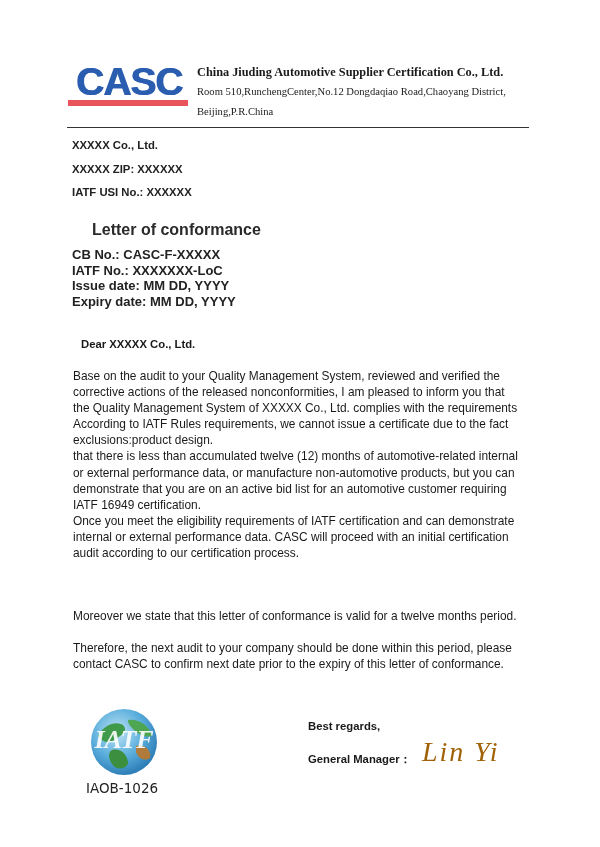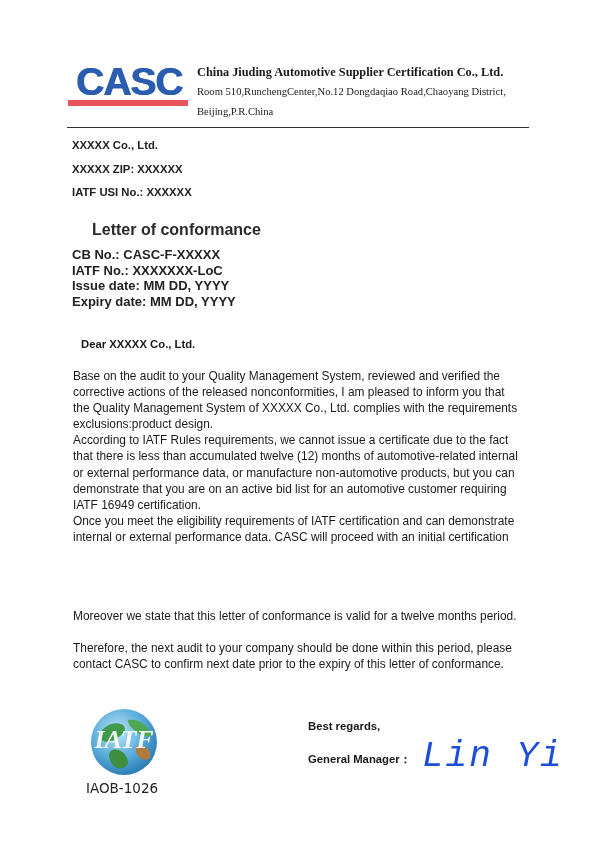--- a/index.html
+++ b/index.html
@@ -47,22 +47,22 @@
     .p4 { top: 592px; }
     .p5 { top: 624px; }
     .line { white-space: nowrap; }
 
     
     .seal { position: absolute; left: 84px; top: 690px; width: 78px; height: 70px; }
     .seal-code { position: absolute; left: 86px; top: 764px; font-size: 13.5px; color: #222; font-family: "DejaVu Sans", sans-serif; white-space: nowrap; }
     .regards { position: absolute; left: 308px; top: 704px; font-size: 11.3px; font-weight: bold; white-space: nowrap; }
     .gm-label { position: absolute; left: 308px; top: 736px; font-size: 11.3px; font-weight: bold; white-space: nowrap; }
     .signature {
-      position: absolute; left: 422px; top: 720px; font-family: Liberation Mono, monospace;
-      font-style: italic; font-size: 36px; color: #1d4ed8; white-space: nowrap; letter-spacing: 2px;
+      position: absolute; left: 422px; top: 720px; font-family: Liberation Serif, serif;
+      font-style: italic; font-size: 28px; color: #a16207; white-space: nowrap; letter-spacing: 2px;
     }
   </style>
 </head>
 <body>
 
 <div class="page">
 
   <div class="logo">
     <div class="logo-text">CASC</div>
     <div class="logo-bar"></div>
@@ -81,30 +81,31 @@
   <div class="meta m2">IATF  No.:  XXXXXXX-LoC</div>
   <div class="meta m3">Issue date: MM DD, YYYY</div>
   <div class="meta m4">Expiry date: MM DD, YYYY</div>
 
   <div class="salutation">Dear XXXXX Co., Ltd.</div>
 
   <div class="para p1">
     <div class="line">Base on the audit to your Quality Management System, reviewed and verified the</div>
     <div class="line">corrective actions of the released nonconformities, I am pleased to inform you that</div>
     <div class="line">the Quality Management System of XXXXX Co., Ltd. complies with the requirements</div>
+    <div class="line">According to IATF Rules requirements, we cannot issue a certificate due to the fact</div>
+
     <div class="line">exclusions:product design.</div>
-
-    <div class="line">According to IATF Rules requirements, we cannot issue a certificate due to the fact</div>
     <div class="line">that there is less than accumulated twelve (12) months of automotive-related internal</div>
     <div class="line">or external performance data, or manufacture non-automotive products, but you can</div>
     <div class="line">demonstrate that you are on an active bid list for an automotive customer requiring</div>
     <div class="line">IATF 16949 certification.</div>
 
     <div class="line">Once you meet the eligibility requirements of IATF certification and can demonstrate</div>
     <div class="line">internal or external performance data. CASC will proceed with an initial certification</div>
+    <div class="line">audit according to our certification process.</div>
   </div>
 
   <div class="para p4">
     <div class="line">Moreover we state that this letter of conformance is valid for a twelve months period.</div>
   </div>
 
   <div class="para p5">
     <div class="line">Therefore, the next audit to your company should be done within this period, please</div>
     <div class="line">contact CASC to confirm next date prior to the expiry of this letter of conformance.</div>
   </div>

